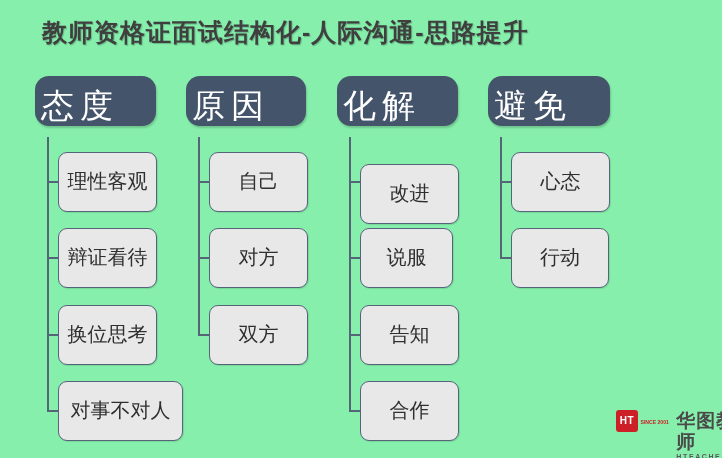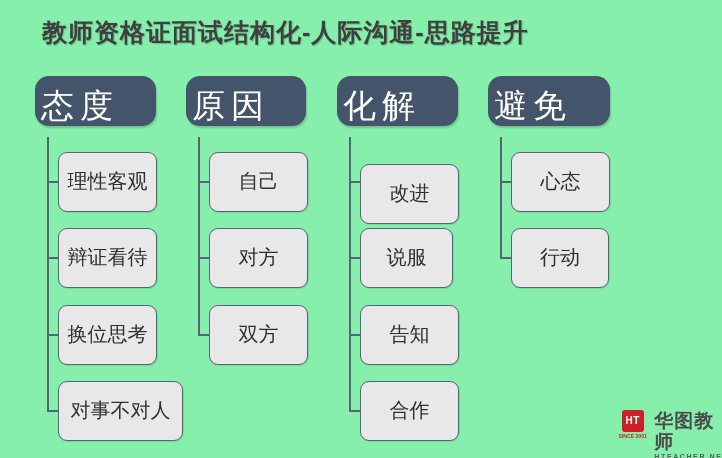--- a/index.html
+++ b/index.html
@@ -27,21 +27,21 @@
     background:var(--child-bg,#e8e8e8);
     border:1.5px solid var(--child-border,#56647a);
     box-sizing:border-box;
     color:#2f2f2f;font-size:20px;line-height:56px;text-align:center;
     white-space:nowrap;
     box-shadow:1px 1px 1px rgba(0,0,0,0.10);
   }
   .vline{position:absolute;width:2px;background:var(--connector,#56647a);}
   .hline{position:absolute;width:11px;height:2px;background:var(--connector,#56647a);}
   .logo{position:absolute;left:616px;top:410px;display:flex;align-items:flex-start;}
-  .logo-left{display:flex;flex-direction:column;align-items:center;margin-right:5px;}
+  .logo-left{display:flex;flex-direction:row;align-items:center;margin-right:5px;}
   .logo-sq{
     width:22px;height:22px;border-radius:3px;
     background:var(--logo-red,#cd2026);
     color:#fff;font-size:10px;font-weight:bold;line-height:22px;text-align:center;
     letter-spacing:0.5px;
   }
   .logo-since{font-size:6px;color:var(--logo-red,#cd2026);font-weight:bold;margin-top:1px;white-space:nowrap;transform:scale(0.85);}
   .logo-name{font-size:19px;font-weight:bold;color:var(--logo-text,#4a4a4a);letter-spacing:1px;line-height:21px;}
   .logo-domain{font-size:7px;font-weight:bold;color:#5a5a5a;letter-spacing:1.6px;margin-top:1px;}
 </style>

